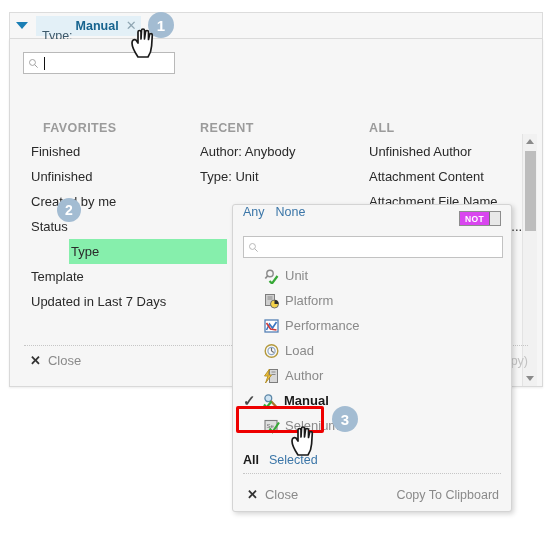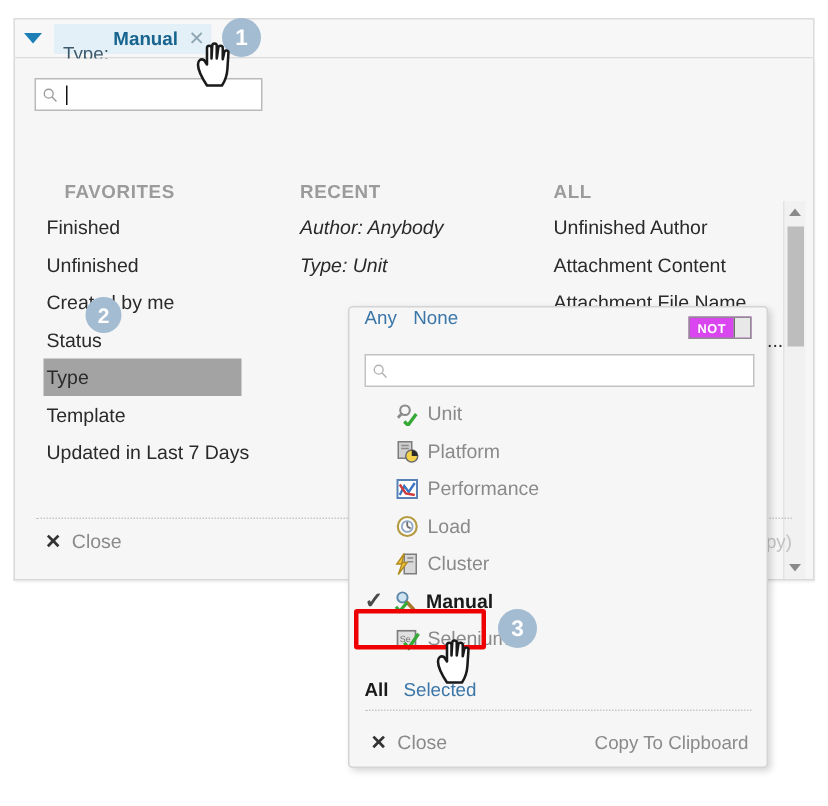--- a/index.html
+++ b/index.html
@@ -111,27 +111,28 @@
   }
   .col-list { position:absolute; }
   .col-list li {
     list-style:none;
     font-size: 13px; color:#2a2a2a;
     height: 25px; line-height: 25px;
     padding-left: 2px;
     white-space: nowrap;
   }
   .col-list li.hl {
-    background: #a3a3a3;
-    width: 132px;
+    background: #86efac;
+    width: 158px;
+    margin-left: 40px;
   }
   #col-fav   { left: 21px; top: 82px; padding-left: 12px; }
   #col-fav-l { left: 19px; top: 100px; padding:0; margin:0; }
   #col-rec   { left: 190px; top: 82px; }
-  #col-rec-l { left: 188px; top: 100px; padding:0; margin:0;font-style:italic; }
+  #col-rec-l { left: 188px; top: 100px; padding:0; margin:0; }
   #col-all   { left: 359px; top: 82px; }
   #col-all-l { left: 357px; top: 100px; padding:0; margin:0; width: 160px; overflow:hidden; }
 
   
   .pscroll {
     position:absolute; right: 5px; top: 95px;
     width: 15px; height: 252px;
     background: #f1f1f1; border-left:1px solid #e3e3e3;
   }
   .pscroll .arr {
@@ -361,21 +362,21 @@
         </svg>
         <span>Load</span>
       </li>
       <li>
         <svg class="ico" viewBox="0 0 16 16">
           <rect x="6" y="1.5" width="8" height="13" fill="#d8d8d8" stroke="#7d7d7d" stroke-width="1"></rect>
           <line x1="8" y1="4" x2="12" y2="4" stroke="#8a8a8a" stroke-width="1"></line>
           <line x1="8" y1="6.5" x2="12" y2="6.5" stroke="#8a8a8a" stroke-width="1"></line>
           <path d="M6 1 L1 8 L4.5 8 L2 15 L8 7 L4.5 7 Z" fill="#f2c53d" stroke="#b08a1e" stroke-width="0.9"></path>
         </svg>
-        <span>Cluster</span>
+        <span>Author</span>
       </li>
       <li class="sel">
         <span class="chk">✓</span>
         <svg class="ico" viewBox="0 0 16 16">
           <circle cx="5.8" cy="5.3" r="3.4" fill="#cfe4f3" stroke="#5d88a8" stroke-width="1.3"></circle>
           <line x1="8.3" y1="8" x2="13.5" y2="13.5" stroke="#a9762e" stroke-width="2.4"></line>
           <path d="M1.5 11.5 L4 14.5 L9 8.5" fill="none" stroke="#36a836" stroke-width="2.2"></path>
         </svg>
         <span>Manual</span>
       </li>

